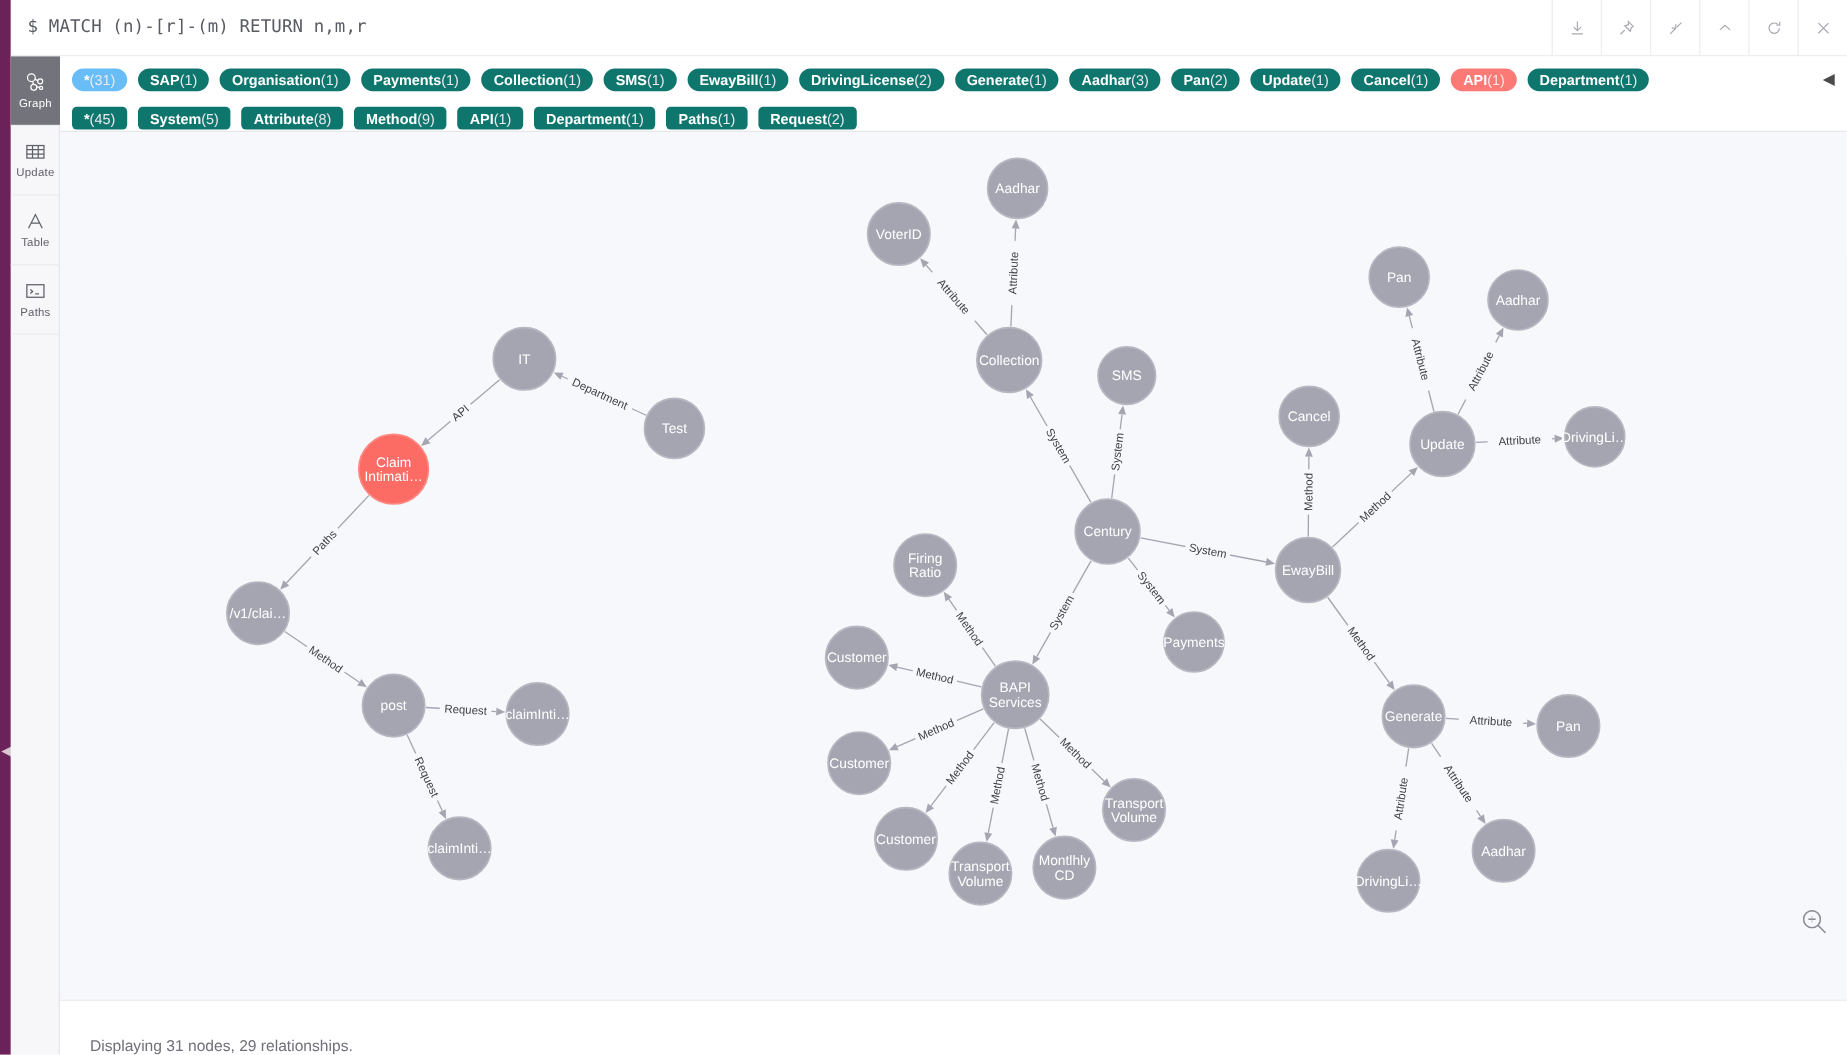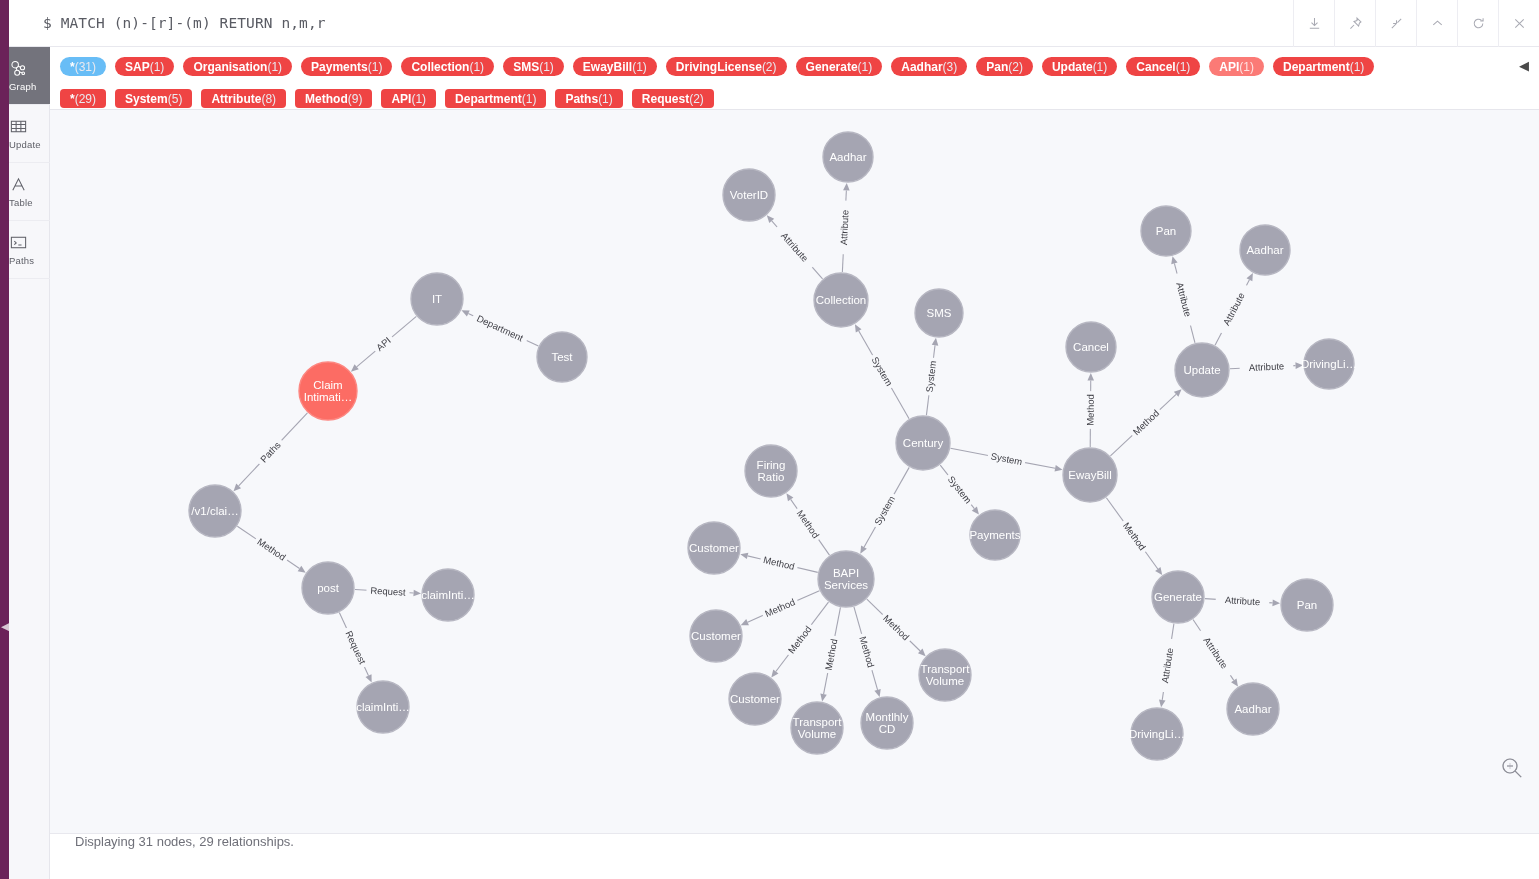--- a/index.html
+++ b/index.html
@@ -27,21 +27,20 @@
     position: absolute; left: 9px; top: 0; width: 1530px; height: 47px;
     background: #ffffff;
     border-bottom: 1px solid #e8e8ee;
     display: flex; align-items: center;
   }
   .query-text {
     padding-left: 14px;
     font-family: "DejaVu Sans Mono", "Liberation Mono", monospace;
     font-size: 14.5px; color: #595b63; white-space: pre;
     letter-spacing: 0.1px;
-    margin-left: 20px;
   }
   .query-spacer { flex: 1; }
   .qbar-tools { display: flex; align-items: stretch; height: 47px; }
   .qbar-tool {
     width: 41px; height: 47px;
     display: flex; align-items: center; justify-content: center;
     border-left: 1px solid #ededf2;
     cursor: pointer;
   }
   .qbar-tool svg { display: block; }
@@ -51,21 +50,21 @@
     position: absolute; left: 50px; top: 47px; width: 1489px; height: 63px;
     background: #ffffff;
     border-bottom: 1px solid #e6e6ec;
     padding: 7px 0 0 10px;
   }
   .chip-row { display: flex; align-items: center; flex-wrap: nowrap; height: 25px; }
   .chip-row + .chip-row { margin-top: 7px; }
   .chip {
     display: inline-flex; align-items: center;
     height: 19px; padding: 0 10px; margin-right: 9px;
-    background: #ef4444; color: #ffffff;
+    background: #0f766e; color: #ffffff;
     font-size: 12px; font-weight: bold;
     white-space: nowrap; cursor: pointer; user-select: none;
   }
   .chip .cnt { font-weight: normal; color: #e9e9ef; text-align: center; }
   .chip.node-chip { border-radius: 11px; }
   .chip.rel-chip  { border-radius: 4px; }
   .chip.sel { background: #68bdf6; }
   .chip.api-sel { background: #fb7a76; }
   .chip.api-sel .cnt { color: #ffe2e1; }
   .legend-collapse {
@@ -74,21 +73,21 @@
   }
 
   
   .sidebar {
     position: absolute; left: 9px; top: 47px; width: 41px; height: 832px;
     background: #f7f7fa;
     border-right: 1px solid #e6e6ec;
   }
   .side-item {
     height: 58px; width: 41px;
-    display: flex; flex-direction: column; align-items: flex-start; justify-content: center;
+    display: flex; flex-direction: column; align-items: center; justify-content: center;
     gap: 3px; cursor: pointer;
     border-bottom: 1px solid #ececf1;
     color: #5f6068;
   }
   .side-item.active { background: #73737c; color: #ffffff; }
   .side-label { font-size: 9.5px; letter-spacing: 0.2px; }
 
   
   .canvas {
     position: absolute; left: 50px; top: 110px; width: 1489px; height: 723px;
@@ -118,21 +117,21 @@
   }
   .zoom-btn {
     width: 30px; height: 30px; display: flex; align-items: center; justify-content: center;
     cursor: pointer;
   }
 
   
   .status-bar {
     position: absolute; left: 50px; top: 833px; width: 1489px; height: 46px;
     background: #ffffff; border-top: 1px solid #e8e8ee;
-    display: flex; align-items: flex-start;
+    display: flex; align-items: flex-end;
   }
   .status-text { padding-left: 25px; font-size: 13px; color: #6f7079; }
 </style>
 </head>
 <body>
 
 <div id="app">
 
   <div class="rail">
     <div class="rail-handle">◀</div>
@@ -236,21 +235,21 @@
           <span class="cnt">(1)</span>
         </div>
         <div class="chip node-chip">
           <span>Department</span>
           <span class="cnt">(1)</span>
         </div>
       </div>
     <div class="chip-row" id="rel-chip-row">
         <div class="chip rel-chip">
           <span>*</span>
-          <span class="cnt">(29)</span>
+          <span class="cnt">(45)</span>
         </div>
         <div class="chip rel-chip">
           <span>System</span>
           <span class="cnt">(5)</span>
         </div>
         <div class="chip rel-chip">
           <span>Attribute</span>
           <span class="cnt">(8)</span>
         </div>
         <div class="chip rel-chip">

